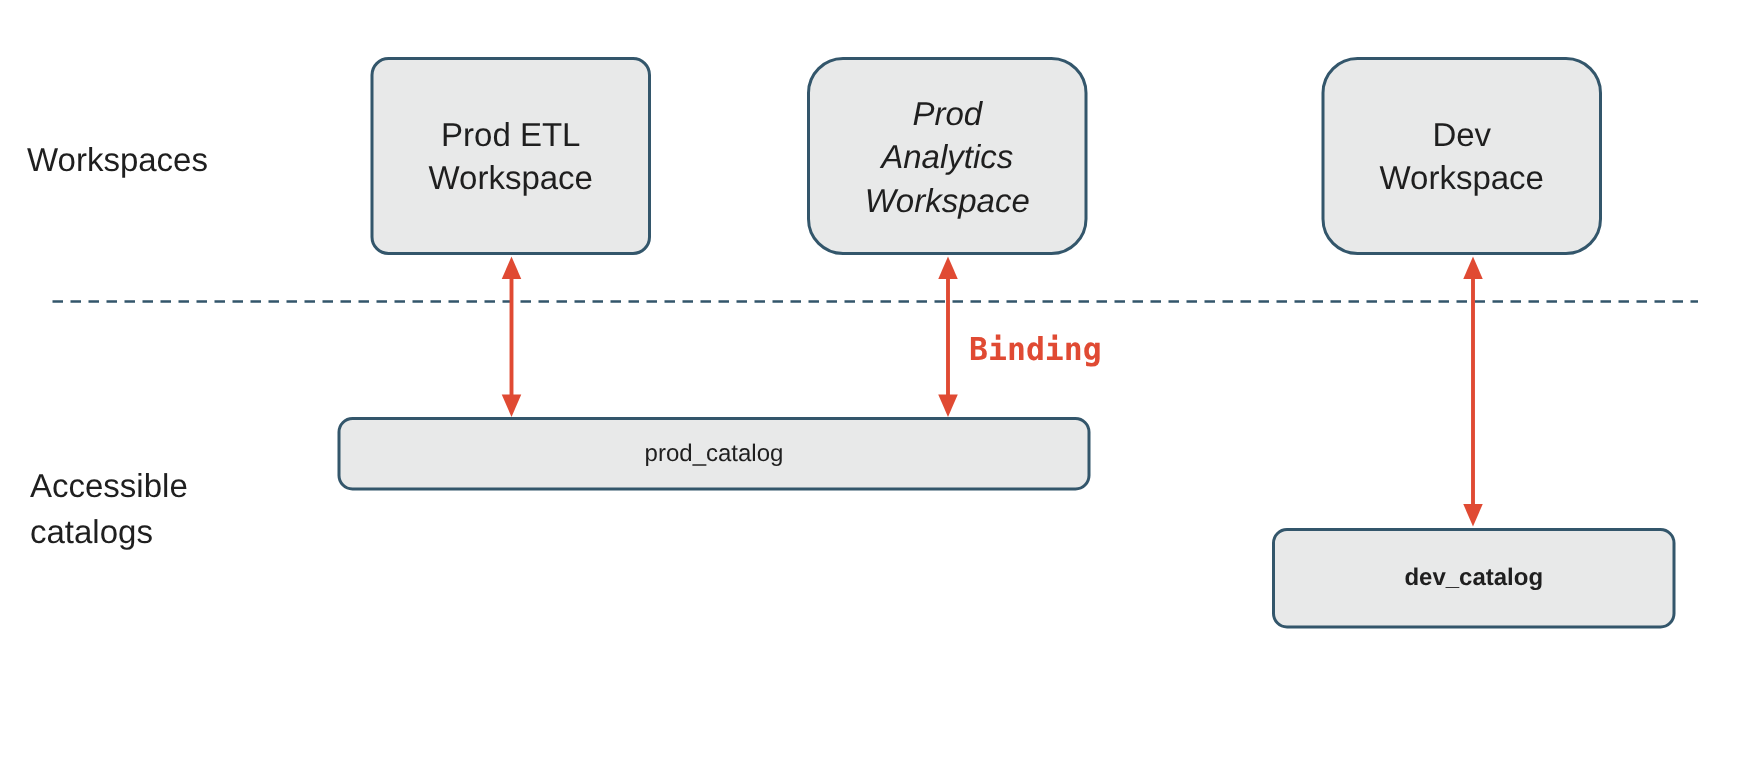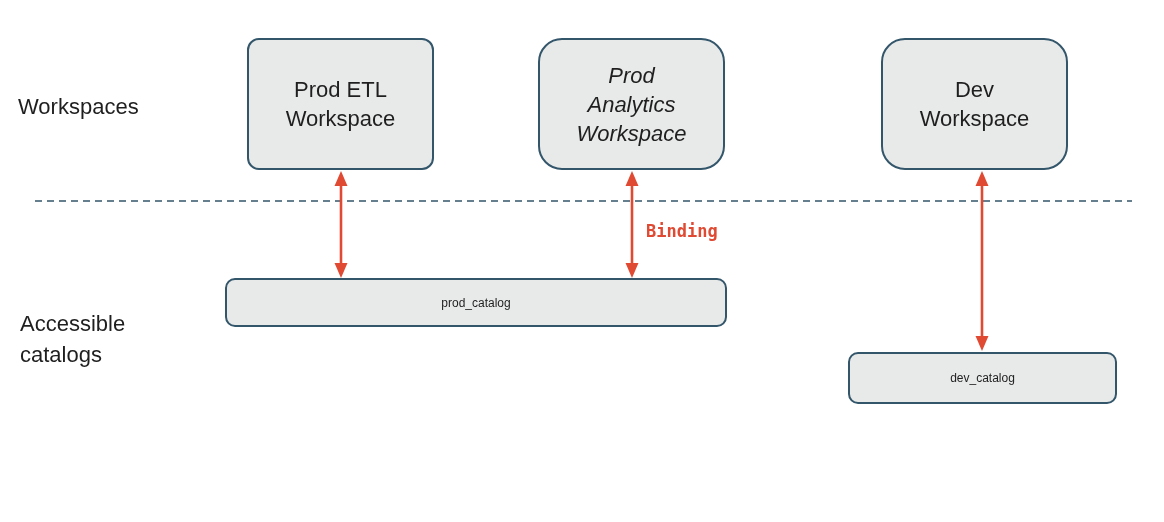--- a/index.html
+++ b/index.html
@@ -50,32 +50,32 @@
   .catalog-box {
     position: absolute;
     box-sizing: border-box;
     background: var(--box-fill, #e8e9e9);
     border: 2px solid var(--box-border, #33566b);
     border-radius: 10px;
     display: flex;
     align-items: center;
     justify-content: center;
     text-align: center;
-    font-size: 12px;
+    font-size: 16px;
     z-index: 2;
   }
   .catalog-box.prod { left: 225px; top: 278px; width: 502px; height: 49px; }
-  .catalog-box.dev  { left: 848px; top: 352px; width: 269px; height: 52px; }
+  .catalog-box.dev  { left: 848px; top: 352px; width: 269px; height: 67px; font-weight: bold; }
 
   .binding-label {
     position: absolute;
     left: 646px;
     top: 221px;
     font-family: "DejaVu Sans Mono", "Liberation Mono", monospace;
-    font-size: 17px;
+    font-size: 21px;
     font-weight: bold;
     color: var(--binding-text, #e04a33);
     z-index: 3;
   }
 
   svg.layer {
     position: absolute;
     left: 0;
     top: 0;
     z-index: 1;

